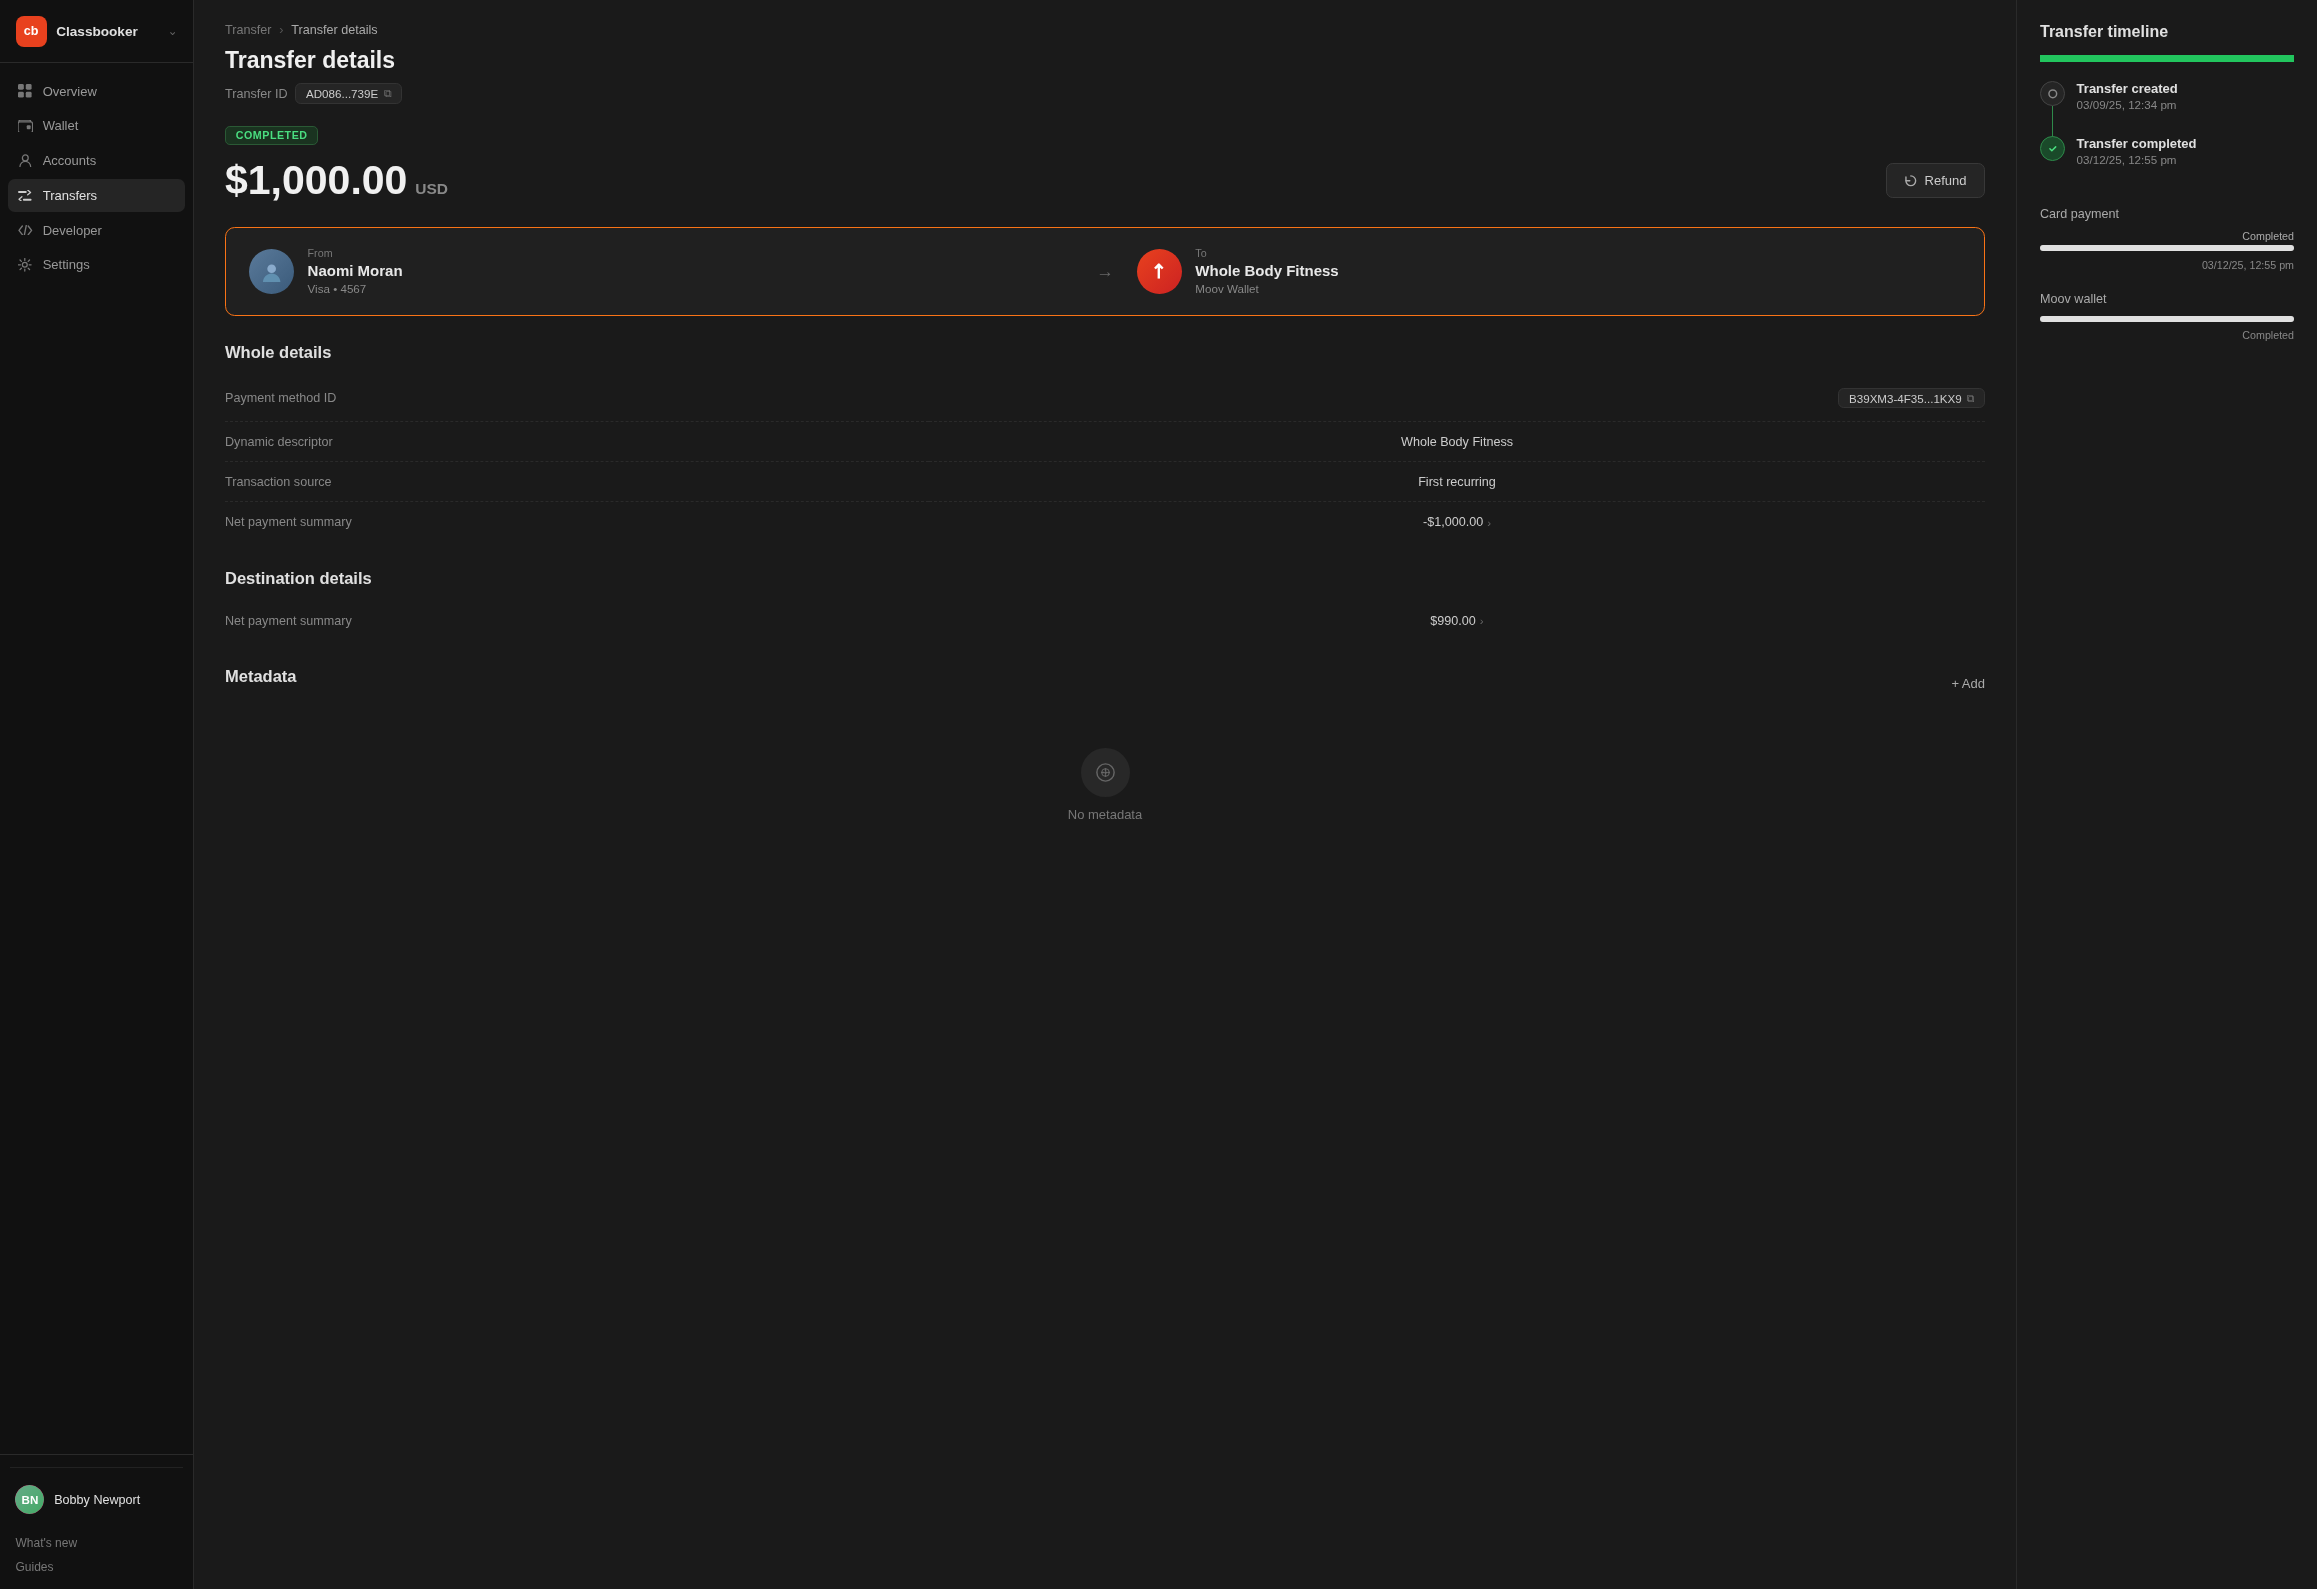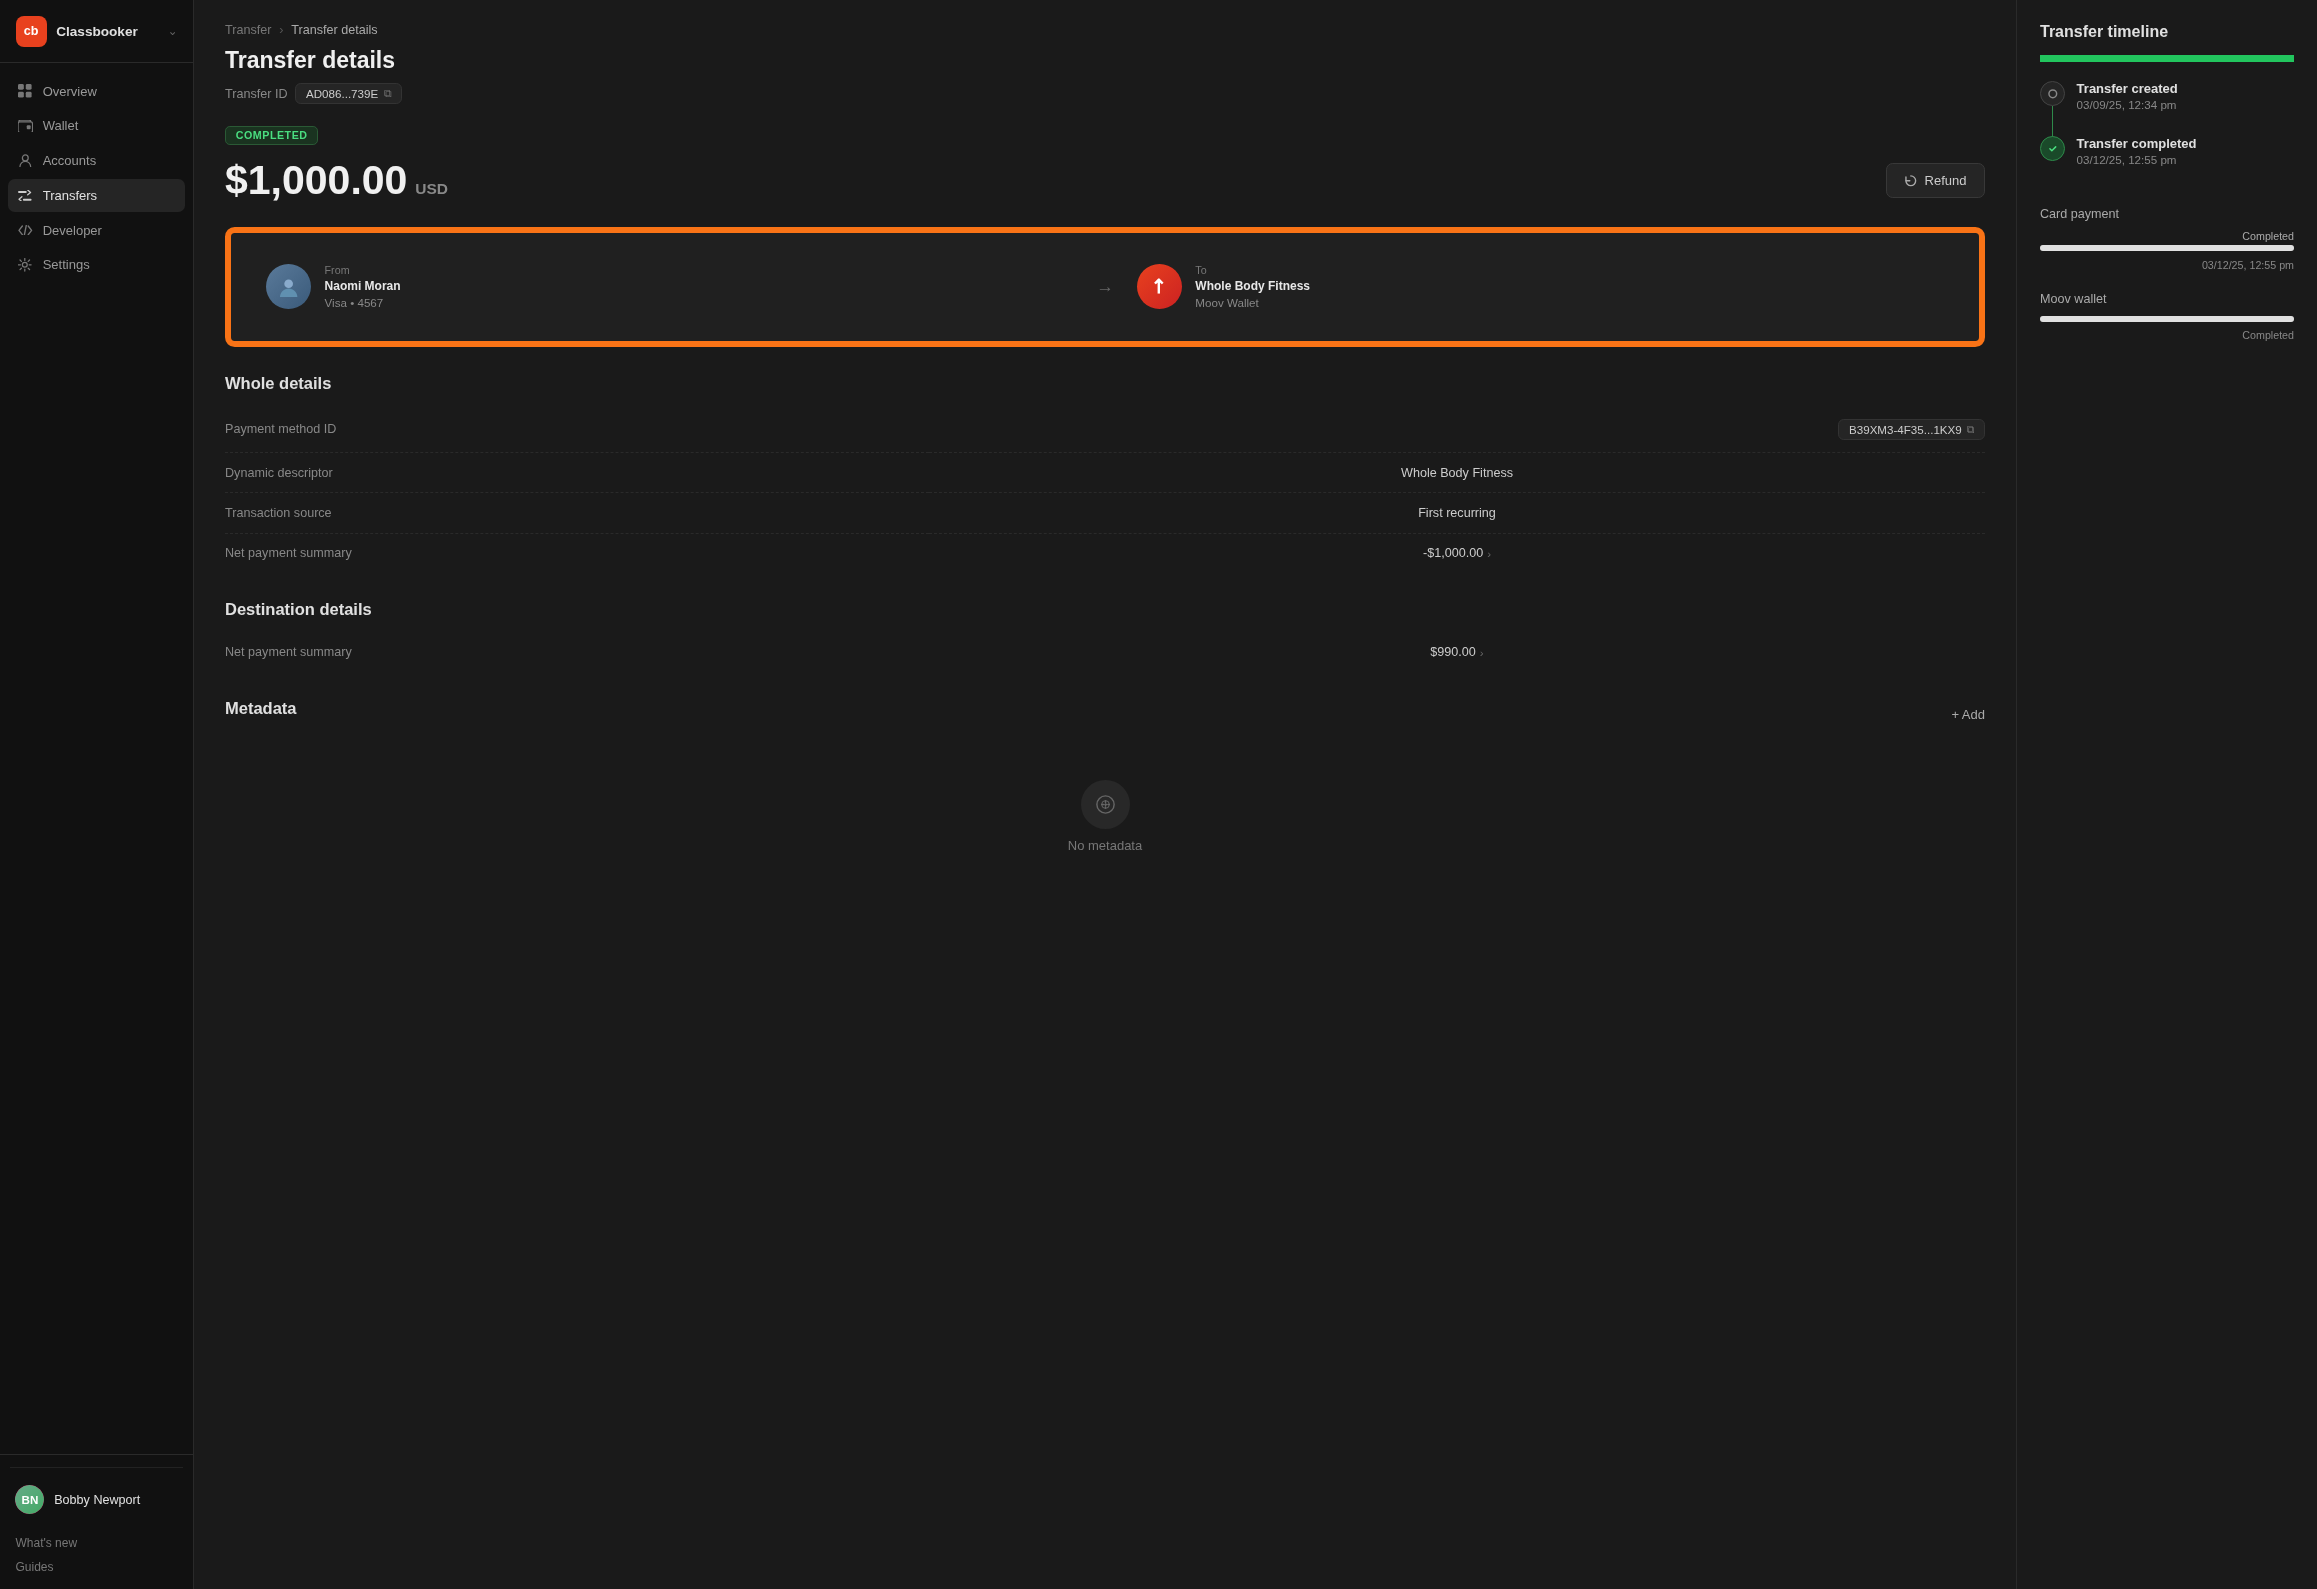--- a/index.html
+++ b/index.html
@@ -253,23 +253,23 @@
       padding: 8.7px 17.5px;
       color: #ccc;
       font-size: 13px;
       cursor: pointer;
       font-weight: 500;
     }
 
     
     .parties-card {
       background: #202020;
-      border: 6px solid #f97316;
+      border: 1px solid #f97316;
       border-radius: 9.7px;
-      padding: 12px;
+      padding: 0;
       display: flex;
       align-items: center;
       margin-bottom: 27px;
       overflow: hidden;
     }
 
     .party-block {
       display: flex;
       align-items: center;
       gap: 13.6px;
@@ -308,21 +308,21 @@
       flex-direction: column;
       gap: 2.9px;
     }
 
     .party-label {
       font-size: 10.7px;
       color: #777;
     }
 
     .party-name {
-      font-size: 12px;
+      font-size: 15px;
       font-weight: 600;
       color: #e8e8e8;
     }
 
     .party-sub {
       font-size: 11.6px;
       color: #888;
     }
 
     .arrow-divider {

